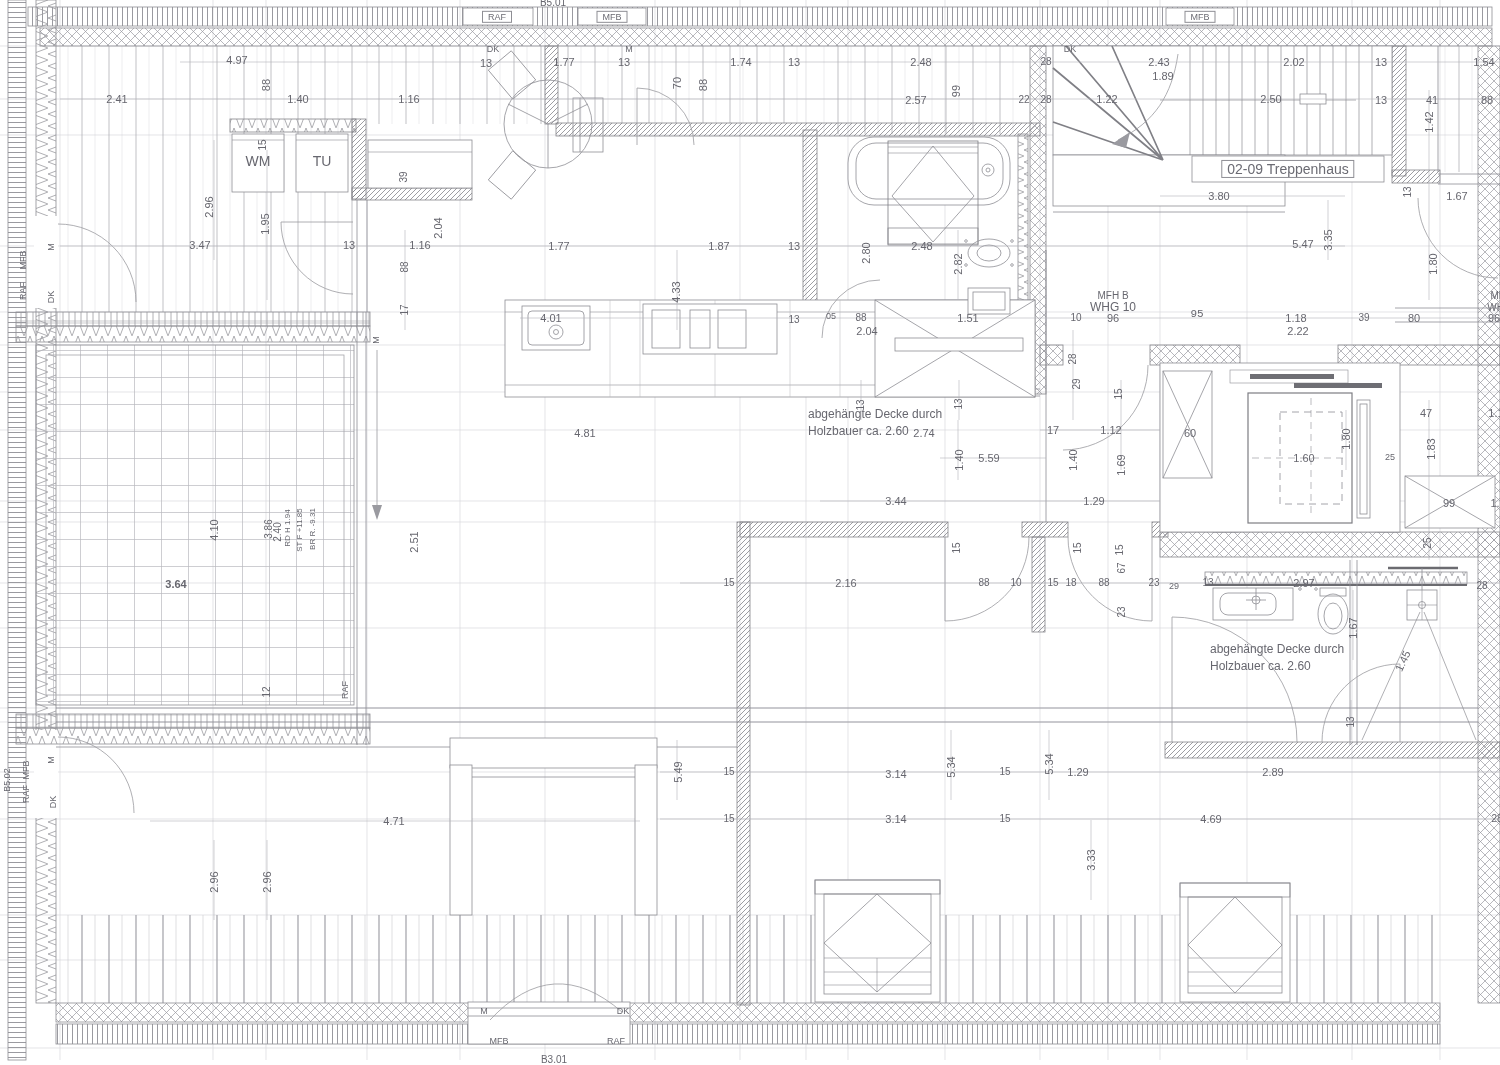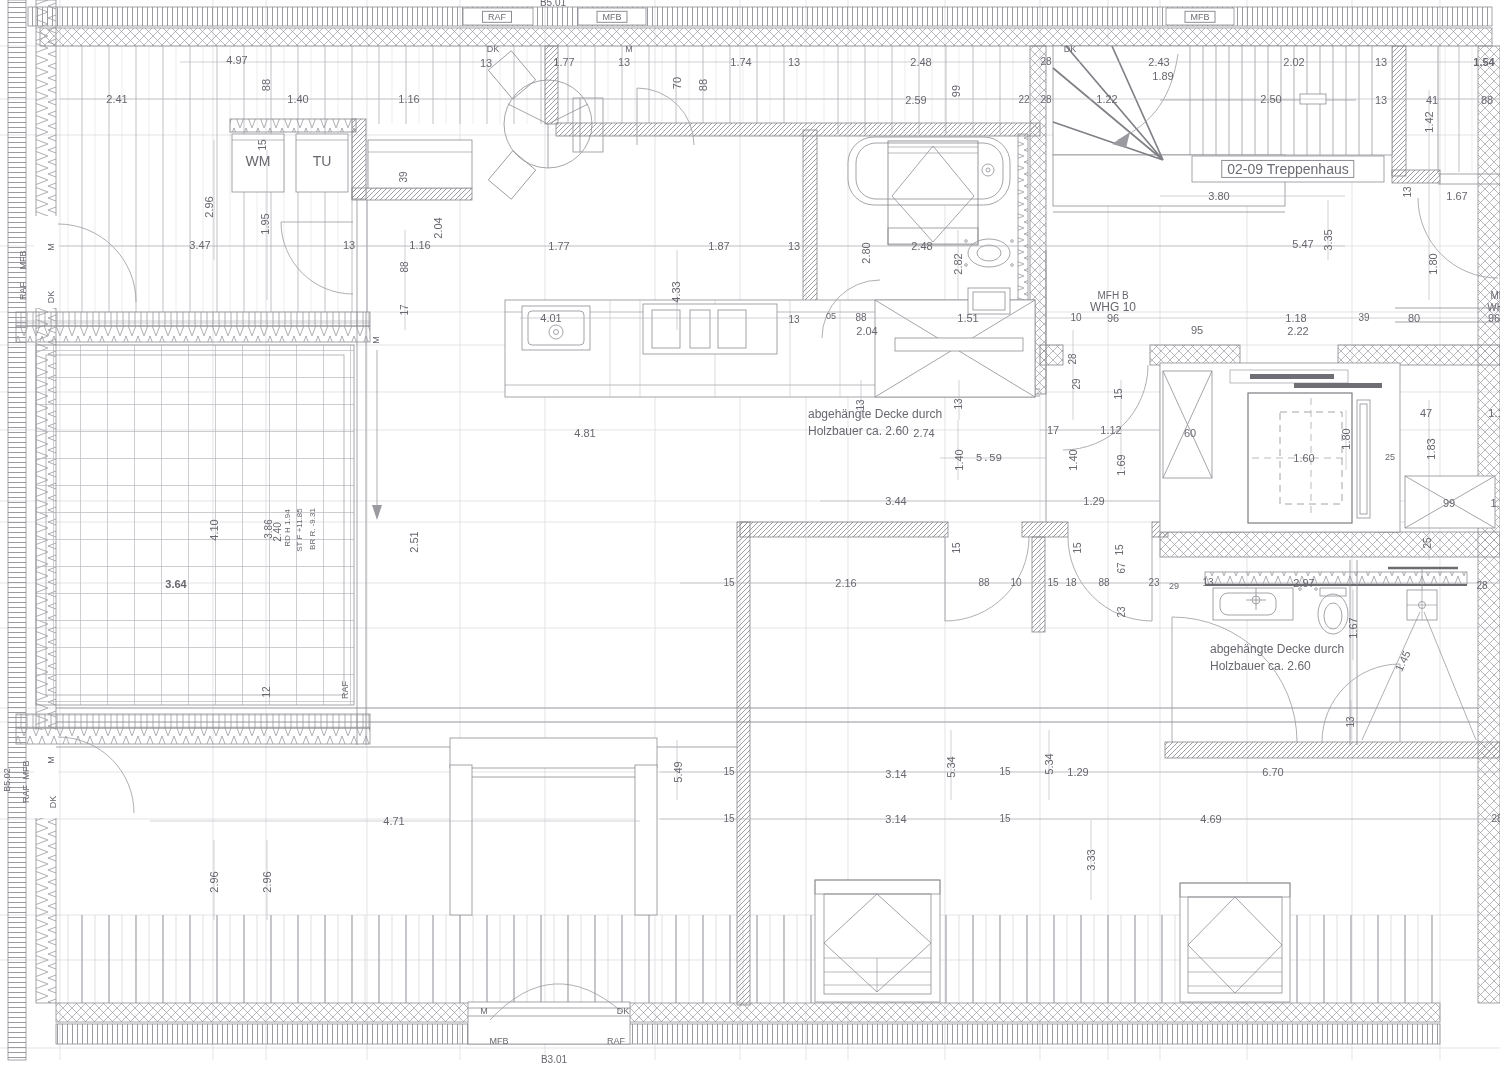--- a/index.html
+++ b/index.html
@@ -292,29 +292,29 @@
       <span class="lbl" style="left: 629px; top: 49px; font-size: 9px; transform: translate(-50%, -50%);">M</span>
       <span class="lbl" style="left: 741px; top: 62px; transform: translate(-50%, -50%);">1.74</span>
       <span class="lbl" style="left: 794px; top: 62px; transform: translate(-50%, -50%);">13</span>
       <span class="lbl" style="left: 921px; top: 62px; transform: translate(-50%, -50%);">2.48</span>
       <span class="lbl" style="left: 1070px; top: 49px; font-size: 9px; transform: translate(-50%, -50%);">DK</span>
       <span class="lbl" style="left: 1046px; top: 62px; font-size: 10px; transform: translate(-50%, -50%);">28</span>
       <span class="lbl" style="left: 1159px; top: 62px; transform: translate(-50%, -50%);">2.43</span>
       <span class="lbl" style="left: 1163px; top: 76px; transform: translate(-50%, -50%);">1.89</span>
       <span class="lbl" style="left: 1294px; top: 62px; transform: translate(-50%, -50%);">2.02</span>
       <span class="lbl" style="left: 1381px; top: 62px; transform: translate(-50%, -50%);">13</span>
-      <span class="lbl" style="left: 1484px; top: 62px; transform: translate(-50%, -50%); font-weight: bold;">1.54</span>
+      <span class="lbl" style="left: 1484px; top: 62px; transform: translate(-50%, -50%);">1.54</span>
       <span class="lbl" style="left: 677px; top: 83px; transform: translate(-50%, -50%) rotate(-90deg);">70</span>
       <span class="lbl" style="left: 703px; top: 85px; transform: translate(-50%, -50%) rotate(-90deg);">88</span>
       <span class="lbl" style="left: 266px; top: 85px; transform: translate(-50%, -50%) rotate(-90deg);">88</span>
       <span class="lbl" style="left: 956px; top: 91px; transform: translate(-50%, -50%) rotate(-90deg);">99</span>
       <span class="lbl" style="left: 117px; top: 99px; transform: translate(-50%, -50%);">2.41</span>
       <span class="lbl" style="left: 298px; top: 99px; transform: translate(-50%, -50%);">1.40</span>
       <span class="lbl" style="left: 409px; top: 99px; transform: translate(-50%, -50%);">1.16</span>
-      <span class="lbl" style="left: 916px; top: 100px; transform: translate(-50%, -50%);">2.59</span>
+      <span class="lbl" style="left: 916px; top: 100px; transform: translate(-50%, -50%);">2.57</span>
       <span class="lbl" style="left: 1024px; top: 100px; font-size: 10px; transform: translate(-50%, -50%); text-align: right;">22</span>
       <span class="lbl" style="left: 1046px; top: 100px; font-size: 10px; transform: translate(-50%, -50%);">28</span>
       <span class="lbl" style="left: 1107px; top: 99px; transform: translate(-50%, -50%);">1.22</span>
       <span class="lbl" style="left: 1271px; top: 99px; transform: translate(-50%, -50%);">2.50</span>
       <span class="lbl" style="left: 1381px; top: 100px; transform: translate(-50%, -50%);">13</span>
       <span class="lbl" style="left: 1432px; top: 100px; transform: translate(-50%, -50%);">41</span>
       <span class="lbl" style="left: 1487px; top: 100px; transform: translate(-50%, -50%);">88</span>
       <span class="lbl" style="left: 1429px; top: 122px; transform: translate(-50%, -50%) rotate(-90deg);">1.42</span>
       <span class="lbl" style="left: 258px; top: 161px; font-size: 14px; transform: translate(-50%, -50%);">WM</span>
       <span class="lbl" style="left: 322px; top: 161px; font-size: 14px; transform: translate(-50%, -50%);">TU</span>
@@ -342,21 +342,21 @@
       <span class="lbl" style="left: 405px; top: 267px; font-size: 10px; transform: translate(-50%, -50%) rotate(-90deg);">88</span>
       <span class="lbl" style="left: 405px; top: 310px; font-size: 10px; transform: translate(-50%, -50%) rotate(-90deg);">17</span>
       <span class="lbl" style="left: 551px; top: 318px; transform: translate(-50%, -50%);">4.01</span>
       <span class="lbl" style="left: 794px; top: 320px; font-size: 10px; transform: translate(-50%, -50%);">13</span>
       <span class="lbl" style="left: 831px; top: 316px; font-size: 9px; transform: translate(-50%, -50%);">05</span>
       <span class="lbl" style="left: 861px; top: 318px; font-size: 10px; transform: translate(-50%, -50%);">88</span>
       <span class="lbl" style="left: 867px; top: 331px; transform: translate(-50%, -50%);">2.04</span>
       <span class="lbl" style="left: 968px; top: 318px; transform: translate(-50%, -50%);">1.51</span>
       <span class="lbl" style="left: 1076px; top: 318px; font-size: 10px; transform: translate(-50%, -50%);">10</span>
       <span class="lbl" style="left: 1113px; top: 318px; transform: translate(-50%, -50%);">96</span>
-      <span class="lbl" style="left: 1197px; top: 330px; transform: translate(-50%, -50%);">95</span>
+      <span class="lbl" style="left: 1197px; top: 314px; transform: translate(-50%, -50%); font-family: Liberation Mono, monospace;">95</span>
       <span class="lbl" style="left: 1296px; top: 318px; transform: translate(-50%, -50%);">1.18</span>
       <span class="lbl" style="left: 1298px; top: 331px; transform: translate(-50%, -50%);">2.22</span>
       <span class="lbl" style="left: 1364px; top: 318px; font-size: 10px; transform: translate(-50%, -50%);">39</span>
       <span class="lbl" style="left: 1414px; top: 318px; transform: translate(-50%, -50%);">80</span>
       <span class="lbl" style="left: 1494px; top: 318px; transform: translate(-50%, -50%);">96</span>
       <span class="lbl" style="left: 1113px; top: 296px; font-size: 10px; transform: translate(-50%, -50%);">MFH B</span>
       <span class="lbl" style="left: 1113px; top: 308px; font-size: 12px; transform: translate(-50%, -50%);">WHG 10</span>
       <span class="lbl" style="left: 1506px; top: 296px; font-size: 10px; transform: translate(-50%, -50%);">MFH B</span>
       <span class="lbl" style="left: 1506px; top: 308px; font-size: 10px; transform: translate(-50%, -50%);">WHG 11</span>
       <span class="lbl" style="left: 1073px; top: 359px; font-size: 10px; transform: translate(-50%, -50%) rotate(-90deg);">28</span>
@@ -364,21 +364,21 @@
       <span class="lbl" style="left: 676px; top: 292px; transform: translate(-50%, -50%) rotate(-90deg);">4.33</span>
       <span class="lbl" style="left: 585px; top: 433px; transform: translate(-50%, -50%);">4.81</span>
       <span class="lbl" style="left: 861px; top: 405px; font-size: 10px; transform: translate(-50%, -50%) rotate(-90deg);">13</span>
       <span class="lbl" style="left: 959px; top: 404px; font-size: 10px; transform: translate(-50%, -50%) rotate(-90deg);">13</span>
       <span class="lbl" style="left: 808px; top: 415px; font-size: 12px; transform: translate(0px, -50%);">abgehängte Decke durch</span>
       <span class="lbl" style="left: 808px; top: 432px; font-size: 12px; transform: translate(0px, -50%);">Holzbauer ca. 2.60</span>
       <span class="lbl" style="left: 924px; top: 433px; transform: translate(-50%, -50%);">2.74</span>
       <span class="lbl" style="left: 1053px; top: 430px; transform: translate(-50%, -50%);">17</span>
       <span class="lbl" style="left: 1111px; top: 430px; transform: translate(-50%, -50%);">1.12</span>
       <span class="lbl" style="left: 959px; top: 460px; transform: translate(-50%, -50%) rotate(-90deg);">1.40</span>
-      <span class="lbl" style="left: 989px; top: 458px; transform: translate(-50%, -50%); font-family: Liberation Mono, monospace;">5.59</span>
+      <span class="lbl" style="left: 989px; top: 458px; transform: translate(-50%, -50%);">5.59</span>
       <span class="lbl" style="left: 1073px; top: 460px; transform: translate(-50%, -50%) rotate(-90deg);">1.40</span>
       <span class="lbl" style="left: 1121px; top: 465px; transform: translate(-50%, -50%) rotate(-90deg);">1.69</span>
       <span class="lbl" style="left: 896px; top: 501px; transform: translate(-50%, -50%);">3.44</span>
       <span class="lbl" style="left: 1094px; top: 501px; transform: translate(-50%, -50%);">1.29</span>
       <span class="lbl" style="left: 414px; top: 542px; transform: translate(-50%, -50%) rotate(-90deg);">2.51</span>
       <span class="lbl" style="left: 376px; top: 340px; font-size: 9px; transform: translate(-50%, -50%) rotate(-90deg);">M</span>
       <span class="lbl" style="left: 1190px; top: 433px; transform: translate(-50%, -50%);">60</span>
       <span class="lbl" style="left: 1304px; top: 458px; transform: translate(-50%, -50%);">1.60</span>
       <span class="lbl" style="left: 1346px; top: 439px; transform: translate(-50%, -50%) rotate(-90deg);">1.80</span>
       <span class="lbl" style="left: 1390px; top: 457px; font-size: 9px; transform: translate(-50%, -50%);">25</span>
@@ -420,21 +420,21 @@
       <span class="lbl" style="left: 1351px; top: 722px; font-size: 10px; transform: translate(-50%, -50%) rotate(-90deg);">13</span>
       <span class="lbl" style="left: 1210px; top: 650px; font-size: 12px; transform: translate(0px, -50%);">abgehängte Decke durch</span>
       <span class="lbl" style="left: 1210px; top: 667px; font-size: 12px; transform: translate(0px, -50%);">Holzbauer ca. 2.60</span>
       <span class="lbl" style="left: 678px; top: 772px; transform: translate(-50%, -50%) rotate(-90deg);">5.49</span>
       <span class="lbl" style="left: 729px; top: 772px; font-size: 10px; transform: translate(-50%, -50%);">15</span>
       <span class="lbl" style="left: 896px; top: 774px; transform: translate(-50%, -50%);">3.14</span>
       <span class="lbl" style="left: 951px; top: 767px; transform: translate(-50%, -50%) rotate(-90deg);">5.34</span>
       <span class="lbl" style="left: 1049px; top: 764px; transform: translate(-50%, -50%) rotate(-90deg);">5.34</span>
       <span class="lbl" style="left: 1005px; top: 772px; font-size: 10px; transform: translate(-50%, -50%);">15</span>
       <span class="lbl" style="left: 1078px; top: 772px; transform: translate(-50%, -50%);">1.29</span>
-      <span class="lbl" style="left: 1273px; top: 772px; transform: translate(-50%, -50%);">6.70</span>
+      <span class="lbl" style="left: 1273px; top: 772px; transform: translate(-50%, -50%);">2.89</span>
       <span class="lbl" style="left: 729px; top: 819px; font-size: 10px; transform: translate(-50%, -50%);">15</span>
       <span class="lbl" style="left: 896px; top: 819px; transform: translate(-50%, -50%);">3.14</span>
       <span class="lbl" style="left: 1005px; top: 819px; font-size: 10px; transform: translate(-50%, -50%);">15</span>
       <span class="lbl" style="left: 1211px; top: 819px; transform: translate(-50%, -50%);">4.69</span>
       <span class="lbl" style="left: 1497px; top: 819px; font-size: 10px; transform: translate(-50%, -50%);">28</span>
       <span class="lbl" style="left: 1091px; top: 860px; transform: translate(-50%, -50%) rotate(-90deg);">3.33</span>
       <span class="lbl" style="left: 394px; top: 821px; transform: translate(-50%, -50%);">4.71</span>
       <span class="lbl" style="left: 214px; top: 882px; transform: translate(-50%, -50%) rotate(-90deg);">2.96</span>
       <span class="lbl" style="left: 267px; top: 882px; transform: translate(-50%, -50%) rotate(-90deg);">2.96</span>
       <span class="lbl" style="left: 484px; top: 1011px; font-size: 9px; transform: translate(-50%, -50%);">M</span>

